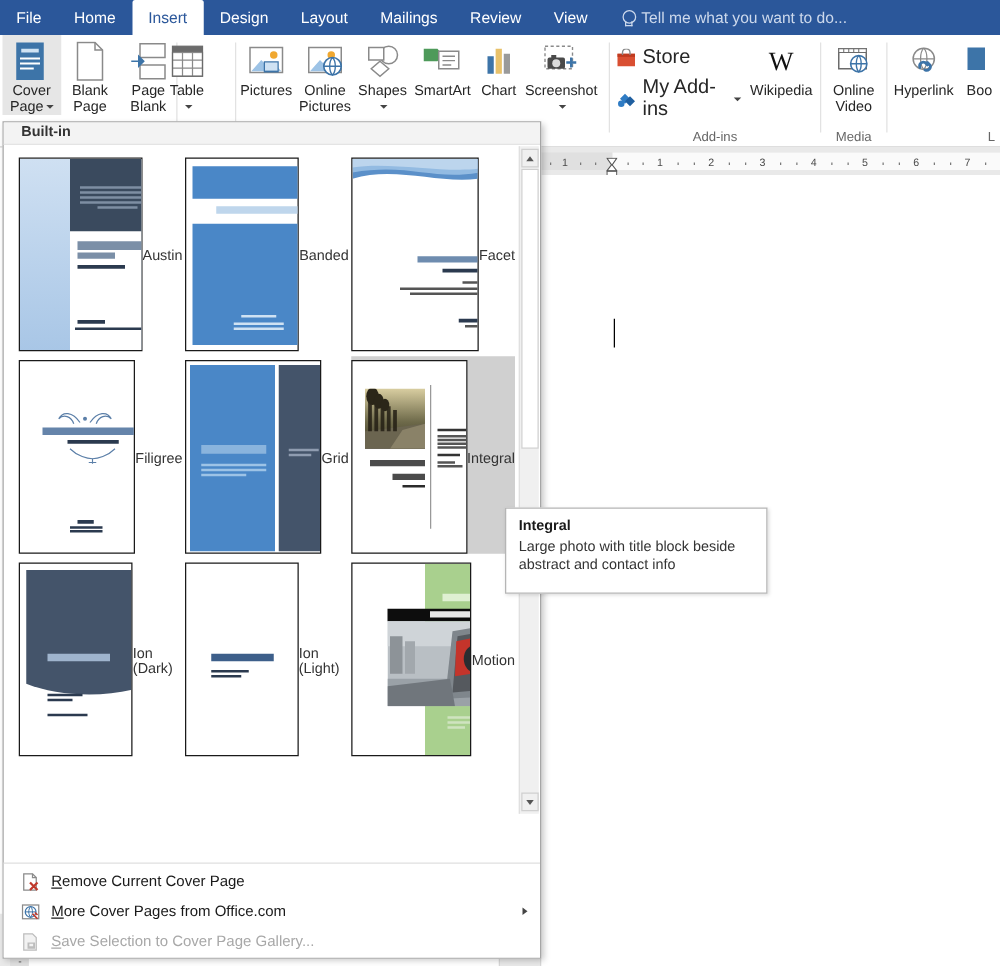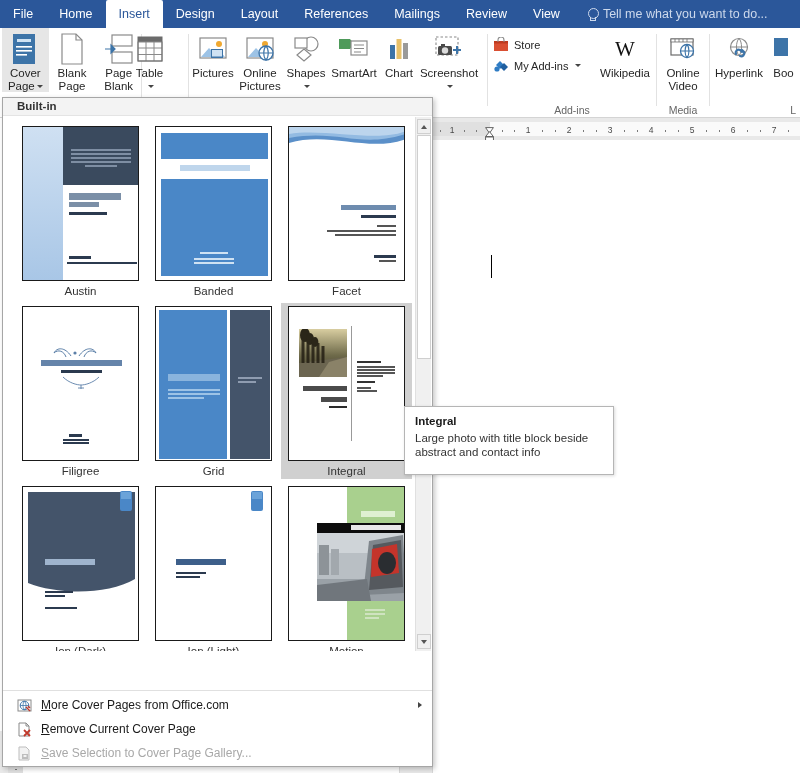--- a/index.html
+++ b/index.html
@@ -74,21 +74,21 @@
     margin-top: 1px;
   }
   .bigbtn.sel { background: #e6e6e6; }
   .caretdn {
     width: 0; height: 0; display:inline-block;
     border-left: 3.2px solid transparent; border-right: 3.2px solid transparent;
     border-top: 3.6px solid #444; margin-left: 2px; vertical-align: middle;
   }
   .smallbtn {
     display: flex; align-items: center; gap: 5px;
-    font-size: 11px; color: #262626; padding: 3px 4px; cursor: default;
+    font-size: 16px; color: #262626; padding: 3px 4px; cursor: default;
   }
 
   
   .ic { display:block; }
 
   
   .rulerwrap {
     position: absolute; left: 432px; top: 118px; width: 368px; height: 22px;
     background: #e9e9e9;
   }
@@ -164,21 +164,21 @@
   .gal-body {
     position: absolute; left: 0; top: 19px; width: 414px; height: 534px;
     overflow: hidden;
   }
   .gal-grid {
     display: flex; flex-wrap: wrap;
     padding: 6px 0 0 12px;
   }
   .gal-item {
     width: 131px; padding: 3px 0 0 0; margin: 0 2px 4px 0;
-    display: flex; flex-direction: column; align-items: center; justify-content: space-between;
+    display: flex; flex-direction: row; align-items: center; justify-content: space-between;
   }
   .gal-item.selected { background: #d0d0d0; }
   .thumb {
     width: 117px; height: 155px; background: #fff;
     border: 1.4px solid #1a1a1a; position: relative; overflow: hidden;
   }
   .thumb-name {
     font-size: 11.5px; color: #333; margin-top: 4px; margin-bottom: 2px;
   }
 
@@ -242,21 +242,20 @@
 <body>
 
 <div id="app">
 
   <div class="tabbar">
     <div class="tab"><span>File</span></div>
     <div class="tab"><span>Home</span></div>
     <div class="tab active"><span>Insert</span></div>
     <div class="tab"><span>Design</span></div>
     <div class="tab"><span>Layout</span></div>
-    <div class="tab"><span>References</span></div>
     <div class="tab"><span>Mailings</span></div>
     <div class="tab"><span>Review</span></div>
     <div class="tab"><span>View</span></div>
     <div class="tellme">
       <span class="bulb"></span>
       <span>Tell me what you want to do...</span>
     </div>
   </div>
 
   <div class="ribbon">
@@ -711,38 +710,38 @@
       <div class="sb-thumb"></div>
       <div class="sb-arrow down">
           <i class="tri-dn"></i>
         </div>
     </div>
 
     <div class="gal-footer">
       <div class="menurow">
         <span class="micon">
           <svg width="15" height="15" viewBox="0 0 15 15">
+            <path d="M2 1 h7 l3 3 v10 h-10 z" fill="#fff" stroke="#8a8a8a" stroke-width="1"></path>
+            <path d="M9 1 v3 h3" fill="none" stroke="#8a8a8a" stroke-width="1"></path>
+            <path d="M7 8 l6 6 M13 8 l-6 6" stroke="#c0392b" stroke-width="1.8"></path>
+          </svg>
+        </span>
+        <span class="mtext"><u>R</u>emove Current Cover Page</span>
+      </div>
+      <div class="menurow">
+        <span class="micon">
+          <svg width="15" height="15" viewBox="0 0 15 15">
             <rect x="1" y="2" width="13" height="11" fill="#fff" stroke="#8a8a8a" stroke-width="1"></rect>
             <circle cx="7.5" cy="7.5" r="4.3" fill="none" stroke="#3d74a8" stroke-width="1"></circle>
             <path d="M3.2 7.5 h8.6 M7.5 3.2 c2 2.2 2 6.4 0 8.6 c-2 -2.2 -2 -6.4 0 -8.6" fill="none" stroke="#3d74a8" stroke-width="0.8"></path>
             <path d="M9 9 l4 4 M11 8 l2 2" stroke="#c0392b" stroke-width="1.4"></path>
           </svg>
         </span>
         <span class="mtext"><u>M</u>ore Cover Pages from Office.com</span>
         <i class="submenu-arrow"></i>
-      </div>
-      <div class="menurow">
-        <span class="micon">
-          <svg width="15" height="15" viewBox="0 0 15 15">
-            <path d="M2 1 h7 l3 3 v10 h-10 z" fill="#fff" stroke="#8a8a8a" stroke-width="1"></path>
-            <path d="M9 1 v3 h3" fill="none" stroke="#8a8a8a" stroke-width="1"></path>
-            <path d="M7 8 l6 6 M13 8 l-6 6" stroke="#c0392b" stroke-width="1.8"></path>
-          </svg>
-        </span>
-        <span class="mtext"><u>R</u>emove Current Cover Page</span>
       </div>
       <div class="menurow disabled">
         <span class="micon">
           <svg width="15" height="15" viewBox="0 0 15 15">
             <path d="M2 1 h7 l3 3 v10 h-10 z" fill="#f2f2f2" stroke="#bdbdbd" stroke-width="1"></path>
             <rect x="5" y="8" width="6" height="5" fill="#bdbdbd"></rect>
             <rect x="6.5" y="9" width="3" height="2" fill="#f2f2f2"></rect>
           </svg>
         </span>
         <span class="mtext"><u>S</u>ave Selection to Cover Page Gallery...</span>

